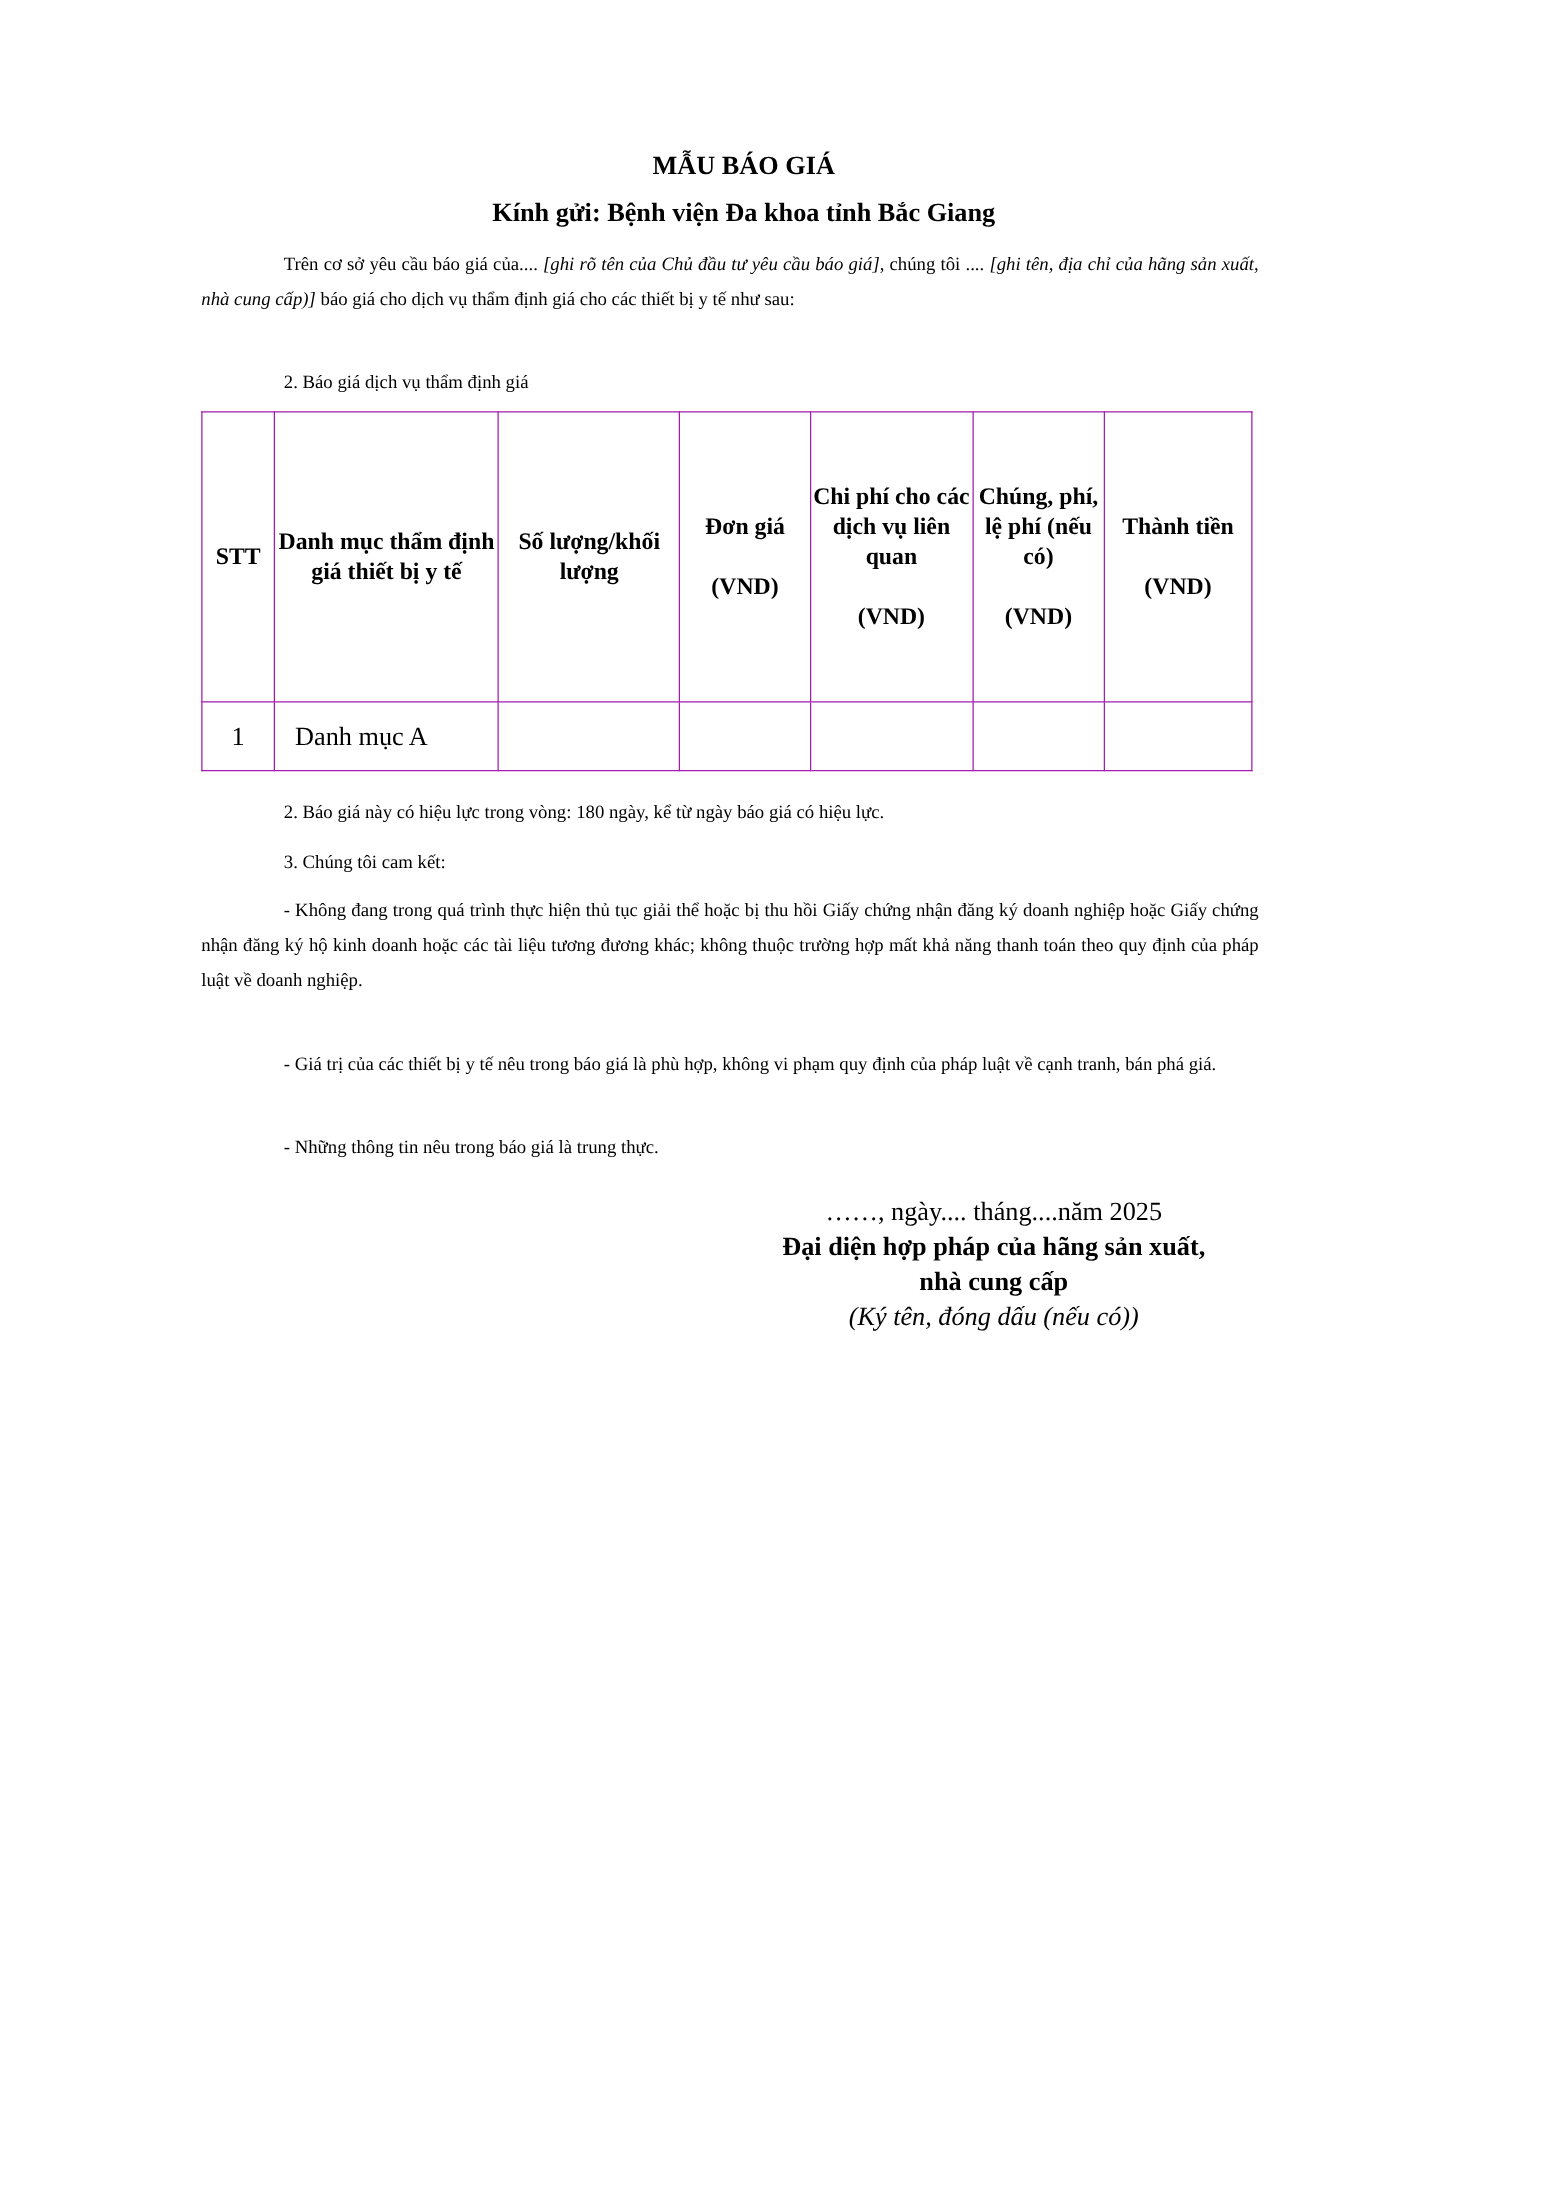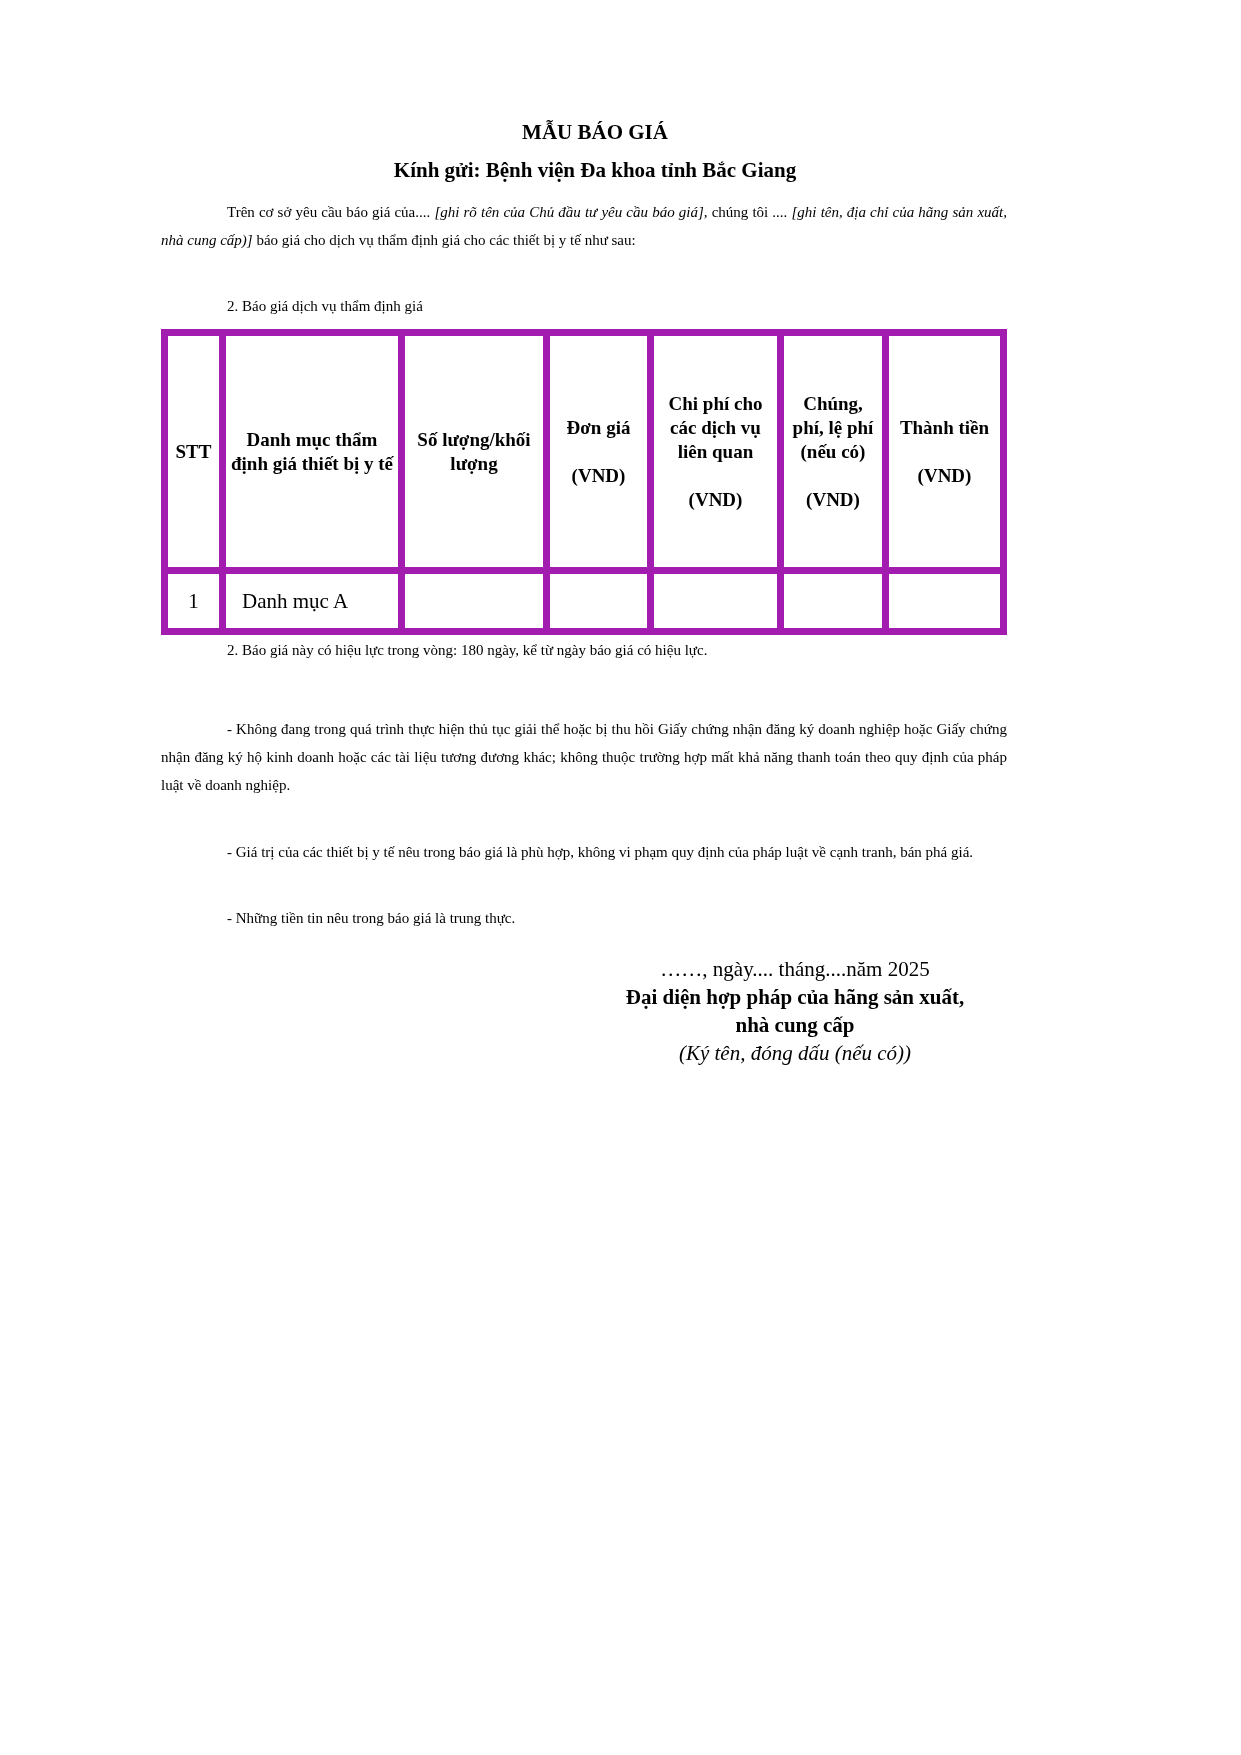--- a/index.html
+++ b/index.html
@@ -63,21 +63,21 @@
     
     .quote-table {
       position: absolute;
       left: 161px;
       top: 329px;
       width: 841px;
       border-collapse: collapse;
       table-layout: fixed;
     }
     .quote-table th, .quote-table td {
-      border: 7px solid #a21caf;
+      border: 1px solid #a21caf;
       padding: 0 2px;
       vertical-align: middle;
       text-align: center;
       font-size: 19px;
       line-height: 24px;
     }
     .quote-table th {
       font-weight: bold;
       height: 231px;
     }
@@ -153,24 +153,25 @@
         <td></td>
         <td></td>
         <td></td>
         <td></td>
         <td></td>
       </tr>
     </tbody>
   </table>
 
   <div class="para indent section-2">2. Báo giá này có hiệu lực trong vòng: 180 ngày, kể từ ngày báo giá có hiệu lực.</div>
+  <div class="para indent section-3">3. Chúng tôi cam kết:</div>
 
   <div class="para indent commit-1">- Không đang trong quá trình thực hiện thủ tục giải thể hoặc bị thu hồi Giấy chứng nhận đăng ký doanh nghiệp hoặc Giấy chứng nhận đăng ký hộ kinh doanh hoặc các tài liệu tương đương khác; không thuộc trường hợp mất khả năng thanh toán theo quy định của pháp luật về doanh nghiệp.</div>
   <div class="para indent commit-2">- Giá trị của các thiết bị y tế nêu trong báo giá là phù hợp, không vi phạm quy định của pháp luật về cạnh tranh, bán phá giá.</div>
-  <div class="para indent commit-3">- Những tiền tin nêu trong báo giá là trung thực.</div>
+  <div class="para indent commit-3">- Những thông tin nêu trong báo giá là trung thực.</div>
 
   <div class="signature">
     <span class="sig-date">……, ngày.... tháng....năm 2025</span>
     <span class="sig-role">Đại diện hợp pháp của hãng sản xuất,</span>
     <span class="sig-role">nhà cung cấp</span>
     <span class="sig-note">(Ký tên, đóng dấu (nếu có))</span>
   </div>
 
 </div>
 

